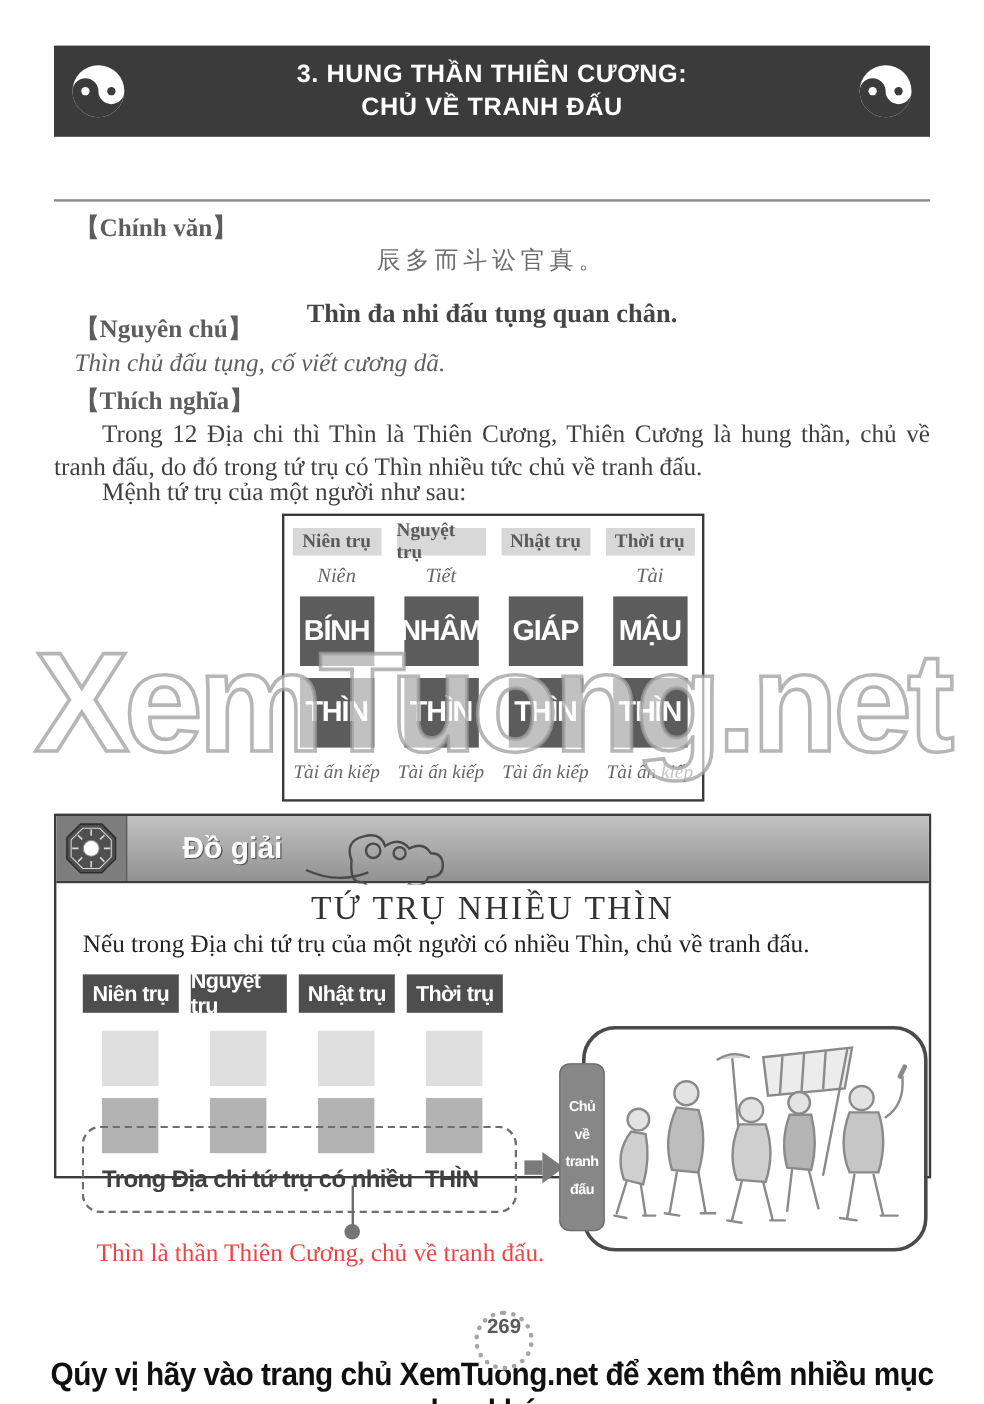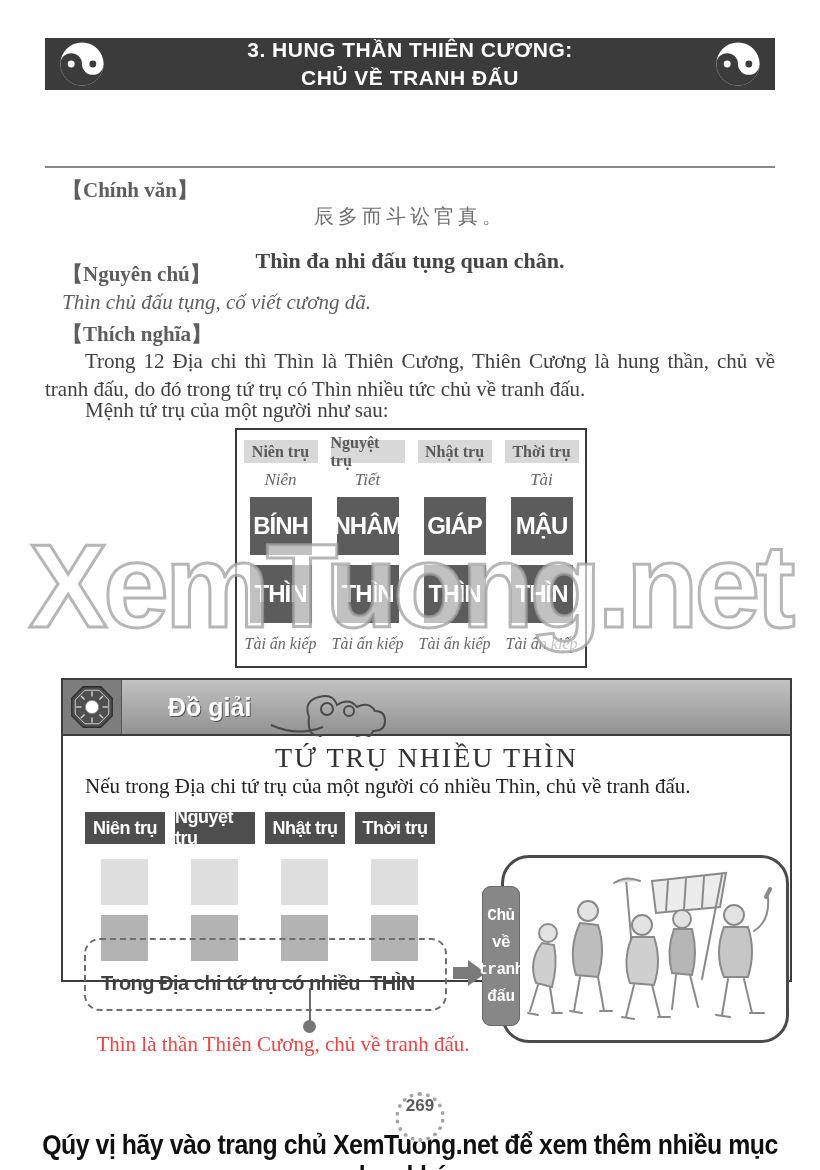--- a/index.html
+++ b/index.html
@@ -4,21 +4,21 @@
 <style>
   html,body{margin:0;padding:0;}
   body{background:#e8e8e8;}
   .page{
     position:relative;width:820px;height:1170px;margin:0 auto;
     background:#ffffff;overflow:hidden;
     font-family:"Liberation Serif",serif;color:#3d3d3d;
   }
   
   .header-bar{
-    position:absolute;left:45px;top:38px;width:730px;height:52px;
+    position:absolute;left:45px;top:38px;width:730px;height:76px;
     background:#3b3b3b;display:flex;align-items:center;justify-content:space-between;
     padding:0 14px;box-sizing:border-box;
   }
   .yinyang{width:46px;height:46px;transform:rotate(90deg);flex:0 0 auto;}
   .header-title{flex:1;text-align:center;color:#fff;
     font-family:"Liberation Sans",sans-serif;font-weight:bold;line-height:1.35;}
   .header-title .l1{font-size:21px;letter-spacing:.5px;}
   .header-title .l2{font-size:21px;letter-spacing:.5px;}
   
   .intro{
@@ -59,21 +59,21 @@
   
   .watermark{
     position:absolute;left:0;top:518px;width:820px;text-align:center;z-index:6;
     font-family:"Liberation Sans",sans-serif;font-weight:bold;font-size:118px;
     letter-spacing:-4px;color:rgba(255,255,255,.62);
     -webkit-text-stroke:3px rgba(158,158,158,.75);
     pointer-events:none;white-space:nowrap;
   }
   
   .dogiai{
-    position:absolute;left:61px;top:678px;width:731px;height:304px;
+    position:absolute;left:45px;top:678px;width:731px;height:304px;
     border:2px solid #3c3c3c;box-sizing:border-box;background:#fff;
   }
   .dogiai-bar{
     position:absolute;left:0;top:0;width:100%;height:56px;
     background:linear-gradient(to bottom,#c2c2c2,#929292);
     border-bottom:2px solid #3c3c3c;display:flex;align-items:center;box-sizing:border-box;
   }
   .bagua-cell{width:58px;height:54px;background:#7d7d7d;display:flex;align-items:center;justify-content:center;border-right:1px solid #555;}
   .dogiai-label{
     font-family:"Liberation Sans",sans-serif;font-weight:bold;font-size:25px;color:#fff;
@@ -107,21 +107,21 @@
   .dg-caption{position:absolute;left:25px;top:352px;width:390px;text-align:center;font-size:21px;color:#ef4444;}
   .arrow{position:absolute;left:390px;top:280px;display:flex;align-items:center;}
   .arrow .stem{width:15px;height:12px;background:#7a7a7a;}
   .arrow .head{width:0;height:0;border-top:13px solid transparent;border-bottom:13px solid transparent;border-left:18px solid #7a7a7a;}
   .result-label{
     position:absolute;left:419px;top:206px;width:38px;height:140px;background:#878787;
     border-radius:9px;z-index:3;display:flex;flex-direction:column;align-items:center;
     justify-content:center;gap:9px;box-shadow:0 0 0 1px #6a6a6a inset;
   }
   .result-label span{
-    color:#fff;font-family:Liberation Mono, monospace;font-weight:bold;font-size:16px;
+    color:#fff;font-family:Liberation Sans, sans-serif;font-weight:bold;font-size:12px;
     letter-spacing:-.5px;
   }
   .illus-box{
     position:absolute;left:438px;top:175px;width:288px;height:188px;
     border:3px solid #4a4a4a;border-radius:28px;box-sizing:border-box;background:#fff;
     display:flex;align-items:center;justify-content:center;overflow:hidden;z-index:2;
   }
   
   .page-badge{
     position:absolute;left:395px;top:1092px;width:42px;height:42px;border-radius:50%;

